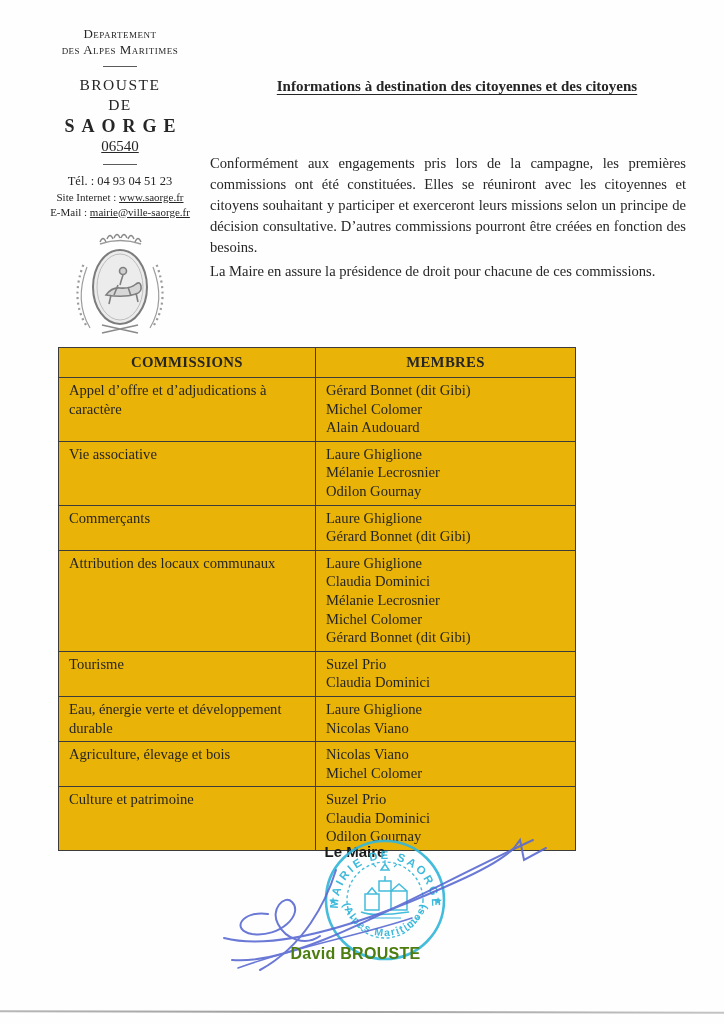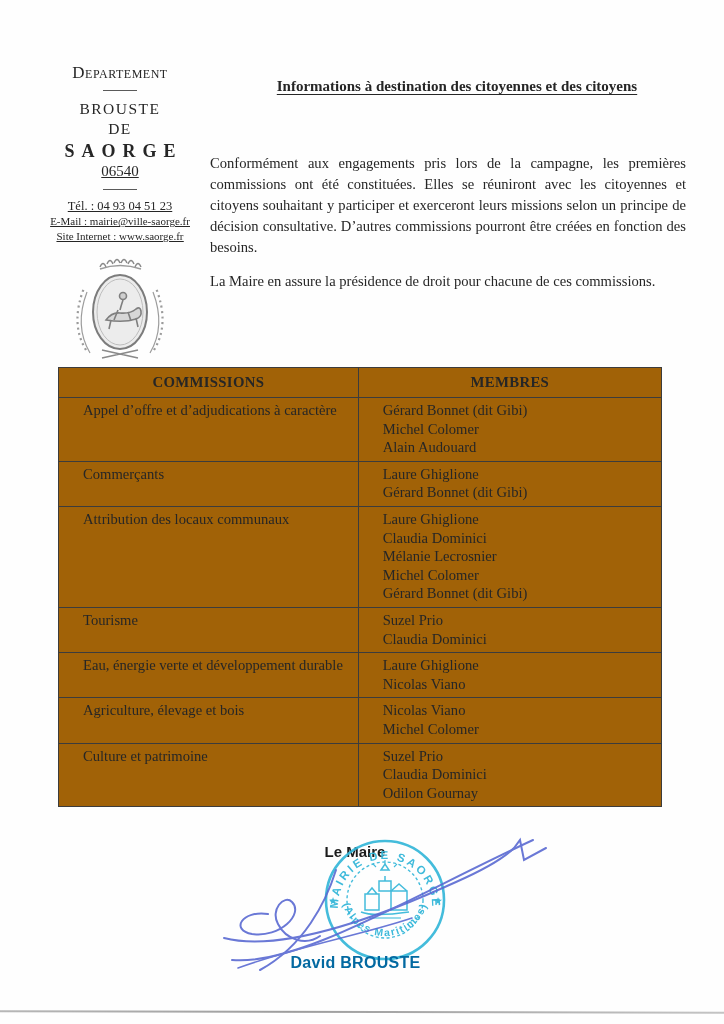--- a/index.html
+++ b/index.html
@@ -12,107 +12,107 @@
     color:#262626;
     font-family:"Liberation Serif", serif;
     overflow:hidden;
   }
 
   
   .letterhead {
     position:absolute; left:16px; top:26px; width:208px;
     text-align:center;
   }
-  .dept-line { font-variant:small-caps; font-size:17px; letter-spacing:.5px; line-height:1.25;margin-top:36px; }
+  .dept-line { font-variant:small-caps; font-size:13px; letter-spacing:.5px; line-height:1.25; }
   .mini-rule { width:34px; height:0; border-top:1.3px solid #5a5a5a; margin:7px auto 8px auto; }
   .mairie-line { font-size:15.5px; letter-spacing:1.5px; line-height:1.3; }
   .commune-line { font-size:18px; font-weight:bold; letter-spacing:7px; line-height:1.25; padding-left:7px; }
   .cp-line { font-size:15px; line-height:1.3;text-decoration:underline; }
-  .contact { margin-top:6px;text-decoration:underline; }
+  .contact { margin-top:6px; }
   .phone-line { font-size:12.5px; line-height:1.35; }
   .small-line { font-size:11px; line-height:1.35; }
   .doc-link { text-decoration:underline; color:#262626; cursor:pointer; }
   .arms-wrap { margin-top:10px; }
 
   
   .doc-title {
     position:absolute; left:220px; top:78px; width:474px;
     text-align:center; font-weight:bold; font-size:15px;
     text-decoration:underline; text-underline-offset:3px;
   }
   .body-text {
     position:absolute; left:210px; top:153px; width:476px;
     font-size:14.6px; line-height:21px;
   }
   .body-text p { text-align:justify; }
-  .body-text p + p { margin-top:13px; text-align:left; }
+  .body-text p + p { margin-top:3px; text-align:left; }
 
   
   table.commissions {
-    position:absolute; left:58px; top:367px; width:604px;
+    position:absolute; left:58px; top:347px; width:518px;
     border-collapse:collapse;
     font-size:14.6px;
-    background:#a16207;
+    background:#eab308;
   }
   table.commissions, table.commissions th, table.commissions td {
     border:1.4px solid #3c3c3c;
   }
   table.commissions th {
     font-weight:bold; text-align:center;
     height:30px; padding:2px 6px; font-size:14.8px;
     letter-spacing:.3px;
   }
   table.commissions td {
-    vertical-align:top; padding:3px 10px 4px 24px;
+    vertical-align:top; padding:3px 10px 4px 10px;
     line-height:18.6px;
   }
   table.commissions td.col-commission { width:49.7%; }
 
   
   .role-label {
     position:absolute; left:300px; top:843px; width:110px;
     text-align:center;
     font-family:"Liberation Sans", sans-serif;
     font-weight:bold; font-size:15px; color:#1c1c1c;
   }
   .stamp-wrap { position:absolute; left:320px; top:836px; }
   .sig-wrap { position:absolute; left:208px; top:818px; pointer-events:none; }
   .signer-name {
     position:absolute; left:288px; top:945px; width:135px;
     text-align:center;
     font-family:"Liberation Sans", sans-serif;
-    font-weight:bold; font-size:16px; color:#0369a1;
+    font-weight:bold; font-size:16px; color:#4d7c0f;
     letter-spacing:.3px;
-    margin-top:9px;
   }
 
   
   .scan-line {
     position:absolute; left:0; top:1011px; width:724px; height:1.5px;
     background:linear-gradient(90deg,#b7b7b7,#9d9d9d 40%,#c4c4c4);
     transform:rotate(0.12deg);
   }
 </style>
 </head>
 <body>
 
 <div class="page">
 
   <div class="letterhead">
     <div class="dept-line">Departement</div>
+    <div class="dept-line">des Alpes Maritimes</div>
     <div class="mini-rule"></div>
     <div class="mairie-line">BROUSTE</div>
     <div class="mairie-line">DE</div>
     <div class="commune-line">SAORGE</div>
     <div class="cp-line">06540</div>
     <div class="mini-rule"></div>
     <div class="contact">
       <div class="phone-line">Tél. : 04 93 04 51 23</div>
+      <div class="small-line"><span>Site Internet : </span><span class="doc-link">www.saorge.fr</span></div>
       <div class="small-line"><span>E-Mail : </span><span class="doc-link">mairie@ville-saorge.fr</span></div>
-      <div class="small-line"><span>Site Internet : </span><span class="doc-link">www.saorge.fr</span></div>
     </div>
 
     <div class="arms-wrap">
       <svg width="128" height="118" viewBox="0 0 128 118">
         <g stroke="#8e8e8e" fill="none" stroke-width="1.4">
 
           <g>
             <path d="M44 13 q3 -7 6 0 M51 10 q3 -7 6 0 M58 9 q3 -7 6 0 M65 9 q3 -7 6 0 M72 10 q3 -7 6 0 M79 13 q3 -7 6 0" stroke="#8a8a8a"></path>
             <path d="M44 15 Q64 8 85 15" stroke="#9a9a9a"></path>
           </g>
@@ -152,20 +152,28 @@
         <th>MEMBRES</th>
       </tr>
     </thead>
     <tbody>
         <tr>
           <td class="col-commission">Appel d’offre et d’adjudications à caractère</td>
           <td>
             <div>Gérard Bonnet (dit Gibi)</div>
             <div>Michel Colomer</div>
             <div>Alain Audouard</div>
+          </td>
+        </tr>
+        <tr>
+          <td class="col-commission">Vie associative</td>
+          <td>
+            <div>Laure Ghiglione</div>
+            <div>Mélanie Lecrosnier</div>
+            <div>Odilon Gournay</div>
           </td>
         </tr>
         <tr>
           <td class="col-commission">Commerçants</td>
           <td>
             <div>Laure Ghiglione</div>
             <div>Gérard Bonnet (dit Gibi)</div>
           </td>
         </tr>
         <tr>

